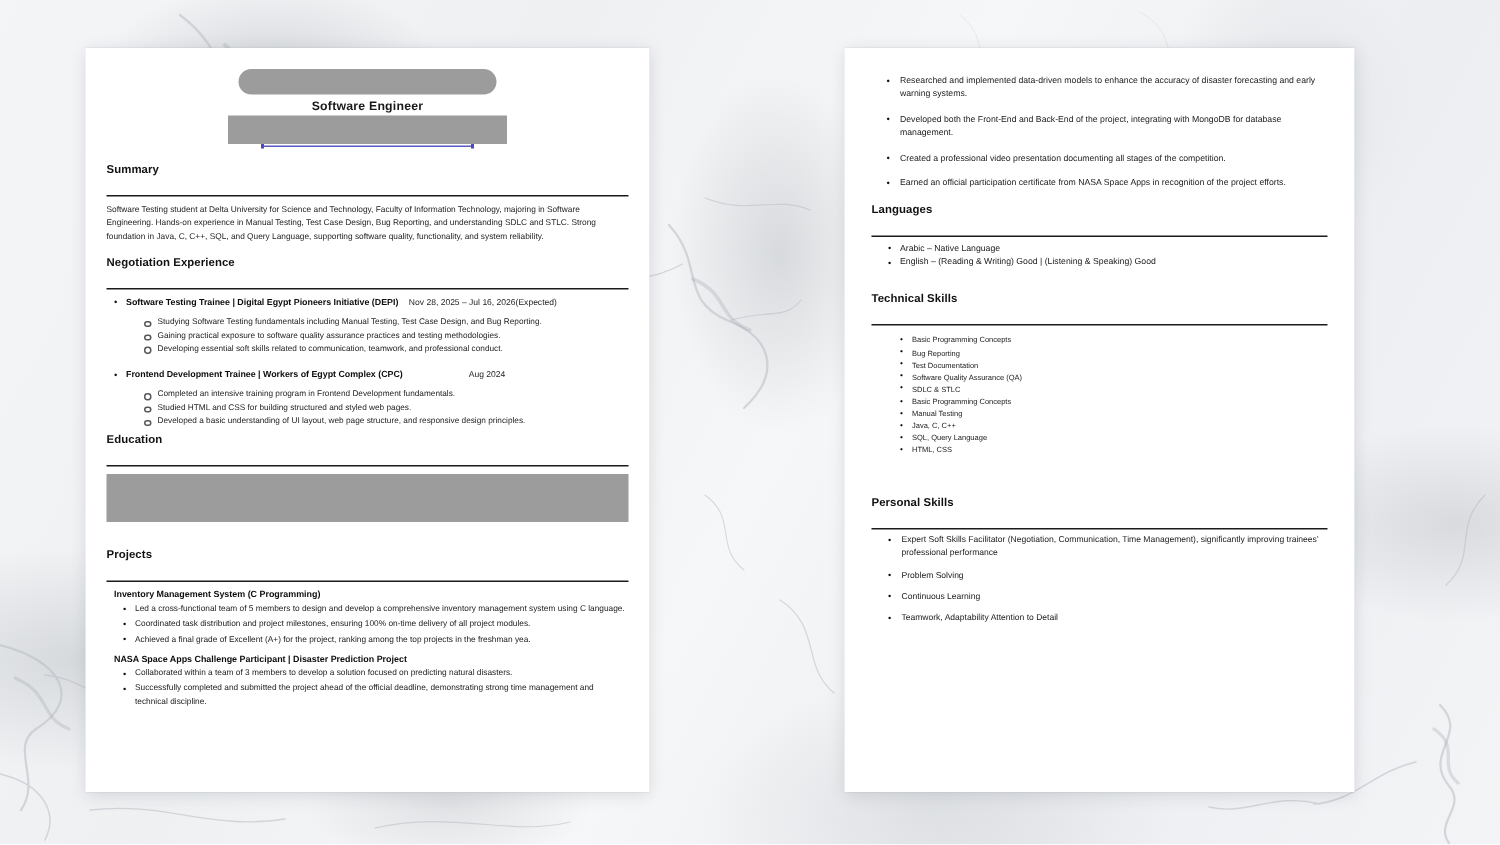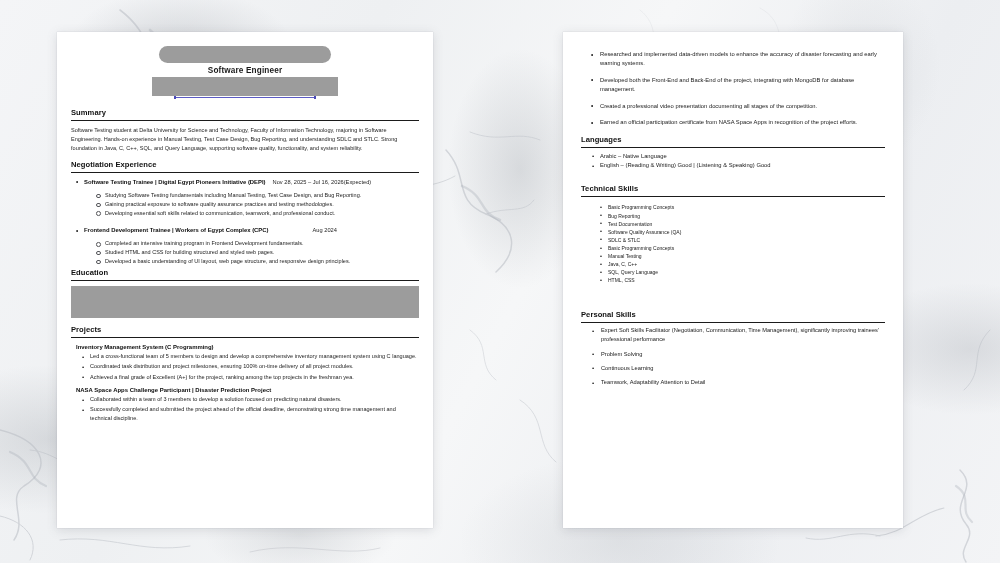--- a/index.html
+++ b/index.html
@@ -66,21 +66,21 @@
   .contact-underline::before, .contact-underline::after {
     content: ""; position: absolute; top: -1px; width: 2px; height: 3px; background: #4a4ab8;
   }
   .contact-underline::before { left: 0; }
   .contact-underline::after  { right: 0; }
 
   
   .sec { margin-top: 7px; }
   .sec-title {
     font-size: 7.6px; font-weight: bold; color: #111;
-    padding-bottom: 3px;
+    padding-bottom: 13px;
     border-bottom: 1.6px solid #1b1b1b;
     letter-spacing: .05px;
   }
   .sec-title.thin { border-bottom-width: 1.4px; }
 
   .para {
     font-size: 5.55px; line-height: 1.62; color: #1e1e1e;
     margin-top: 5px; text-align: left;
   }
 
@@ -245,21 +245,21 @@
           <li>Studied HTML and CSS for building structured and styled web pages.</li>
           <li>Developed a basic understanding of UI layout, web page structure, and responsive design principles.</li>
         </ul>
       </div>
 
       <div class="sec" style="margin-top:3px">
         <div class="sec-title">Education</div>
         <div class="redact redact-edu"></div>
       </div>
 
-      <div class="sec" style="margin-top:7px">
+      <div class="sec" style="margin-top:17px">
         <div class="sec-title thin">Projects</div>
 
         <div class="proj-title">Inventory Management System (C Programming)</div>
         <ul class="proj-list">
           <li>Led a cross-functional team of 5 members to design and develop a comprehensive inventory management system using C language.</li>
           <li>Coordinated task distribution and project milestones, ensuring 100% on-time delivery of all project modules.</li>
           <li>Achieved a final grade of Excellent (A+) for the project, ranking among the top projects in the freshman yea.</li>
         </ul>
 
         <div class="proj-title">NASA Space Apps Challenge Participant | Disaster Prediction Project</div>

